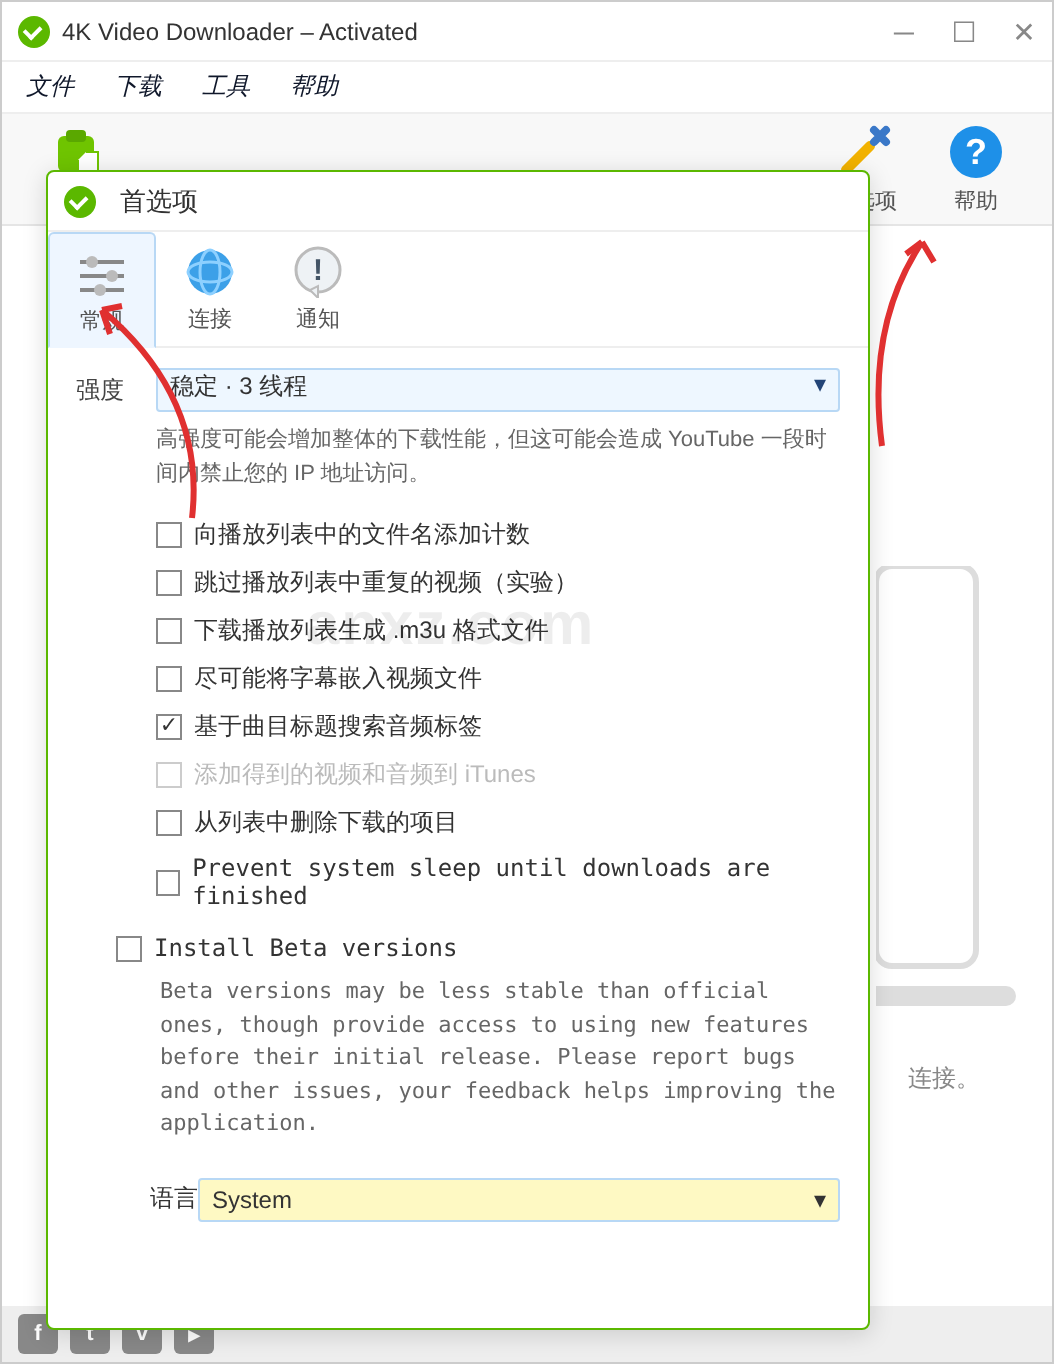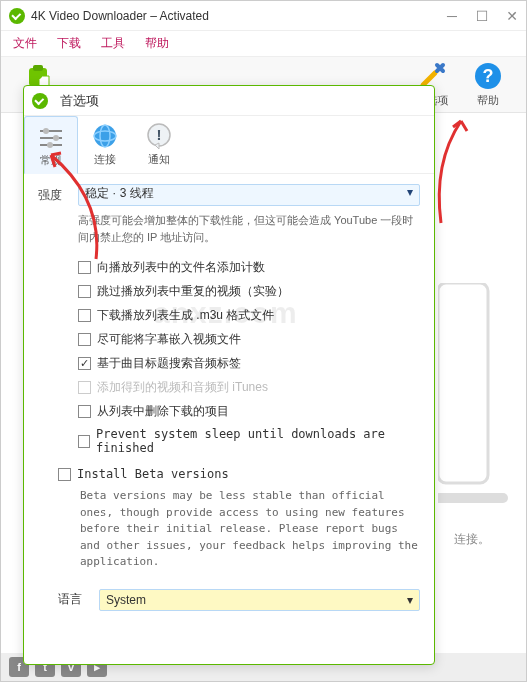--- a/index.html
+++ b/index.html
@@ -6,21 +6,21 @@
 body { width: 527px; height: 682px; background: #fff; position: relative; overflow: hidden; border: 1px solid #ccc; }
 
 .titlebar { height: 30px; display: flex; align-items: center; padding: 0 8px; border-bottom: 1px solid #eee; }
 .app-icon { width: 16px; height: 16px; background: #5bb800; border-radius: 50%; display: flex; align-items: center; justify-content: center; margin-right: 6px; }
 .app-icon::after { content: ""; width: 6px; height: 4px; border: 2px solid #fff; border-top: none; border-right: none; transform: rotate(-45deg) translateY(-1px); }
 .title-text { font-size: 12px; color: #333; flex: 1; }
 .win-controls { display: flex; gap: 18px; }
 .win-btn { width: 12px; height: 12px; display: flex; align-items: center; justify-content: center; color: #888; cursor: pointer; font-size: 14px; }
 
 .menubar { height: 26px; display: flex; align-items: center; padding: 0 12px; gap: 20px; border-bottom: 1px solid #eee; }
-.menu-item { font-size: 12px; color: #be185d; cursor: pointer; }
+.menu-item { font-size: 12px; color: #0f172a; cursor: pointer; font-style: italic; }
 
 .toolbar { height: 56px; display: flex; align-items: center; padding: 0 10px; background: #f8f8f8; border-bottom: 1px solid #e5e5e5; position: relative; }
 .tool-btn { display: flex; flex-direction: column; align-items: center; justify-content: center; width: 56px; height: 52px; cursor: pointer; font-size: 11px; color: #555; gap: 2px; }
 .tool-btn .ticon { width: 30px; height: 30px; display:flex;align-items:center;justify-content:center;}
 .tool-right { margin-left: auto; display: flex; }
 
 .content-area { position: absolute; left: 0; right: 0; top: 112px; bottom: 28px; background: #fff; }
 .connect-text { position: absolute; right: 36px; top: 418px; font-size: 12px; color: #888; }
 .laptop-svg{position:absolute;right:18px;top:170px;}
 
@@ -48,21 +48,21 @@
 .chk { display: flex; align-items: center; gap: 6px; margin-bottom: 7px; font-size: 12px; color: #333; cursor: pointer; }
 .chk.disabled { color: #bbb; }
 .chk .box { width: 13px; height: 13px; border: 1px solid #888; background: #fff; display: flex; align-items: center; justify-content: center; }
 .chk.disabled .box{border-color:#ccc;}
 .chk.checked .box::after { content: "✓"; font-size: 11px; color: #333; line-height: 1; }
 
 .beta { margin: 12px 0 0 20px; }
 .beta-desc { font-size: 11px; color: #666; margin: 6px 0 0 22px; line-height: 1.5; font-family: monospace; }
 .mono{font-family: monospace;font-size:12px;}
 
-.lang-row { display: flex; align-items: center; margin: 18px 0 0 20px; }
+.lang-row { display: flex; align-items: center; margin: 18px 0 0 20px; text-align: right; }
 .lang-row .lbl2 { width: 44px; font-size: 12px; }
 .lang-dd { width: 344px; height: 22px; border: 1px solid #b8d8f5; background:#fef9c3; display: flex; align-items: center; padding: 0 6px; justify-content: space-between; border-radius: 2px; cursor:pointer;font-family:monospace;font-size:12px;}
 
 
 .arrow { position: absolute; z-index: 20; pointer-events:none;}
 .watermark{position:absolute;left:152px;top:295px;font-size:30px;color:rgba(0,0,0,.07);font-weight:bold;letter-spacing:1px;z-index:15;pointer-events:none;}
 </style>
 </head>
 <body>
 

